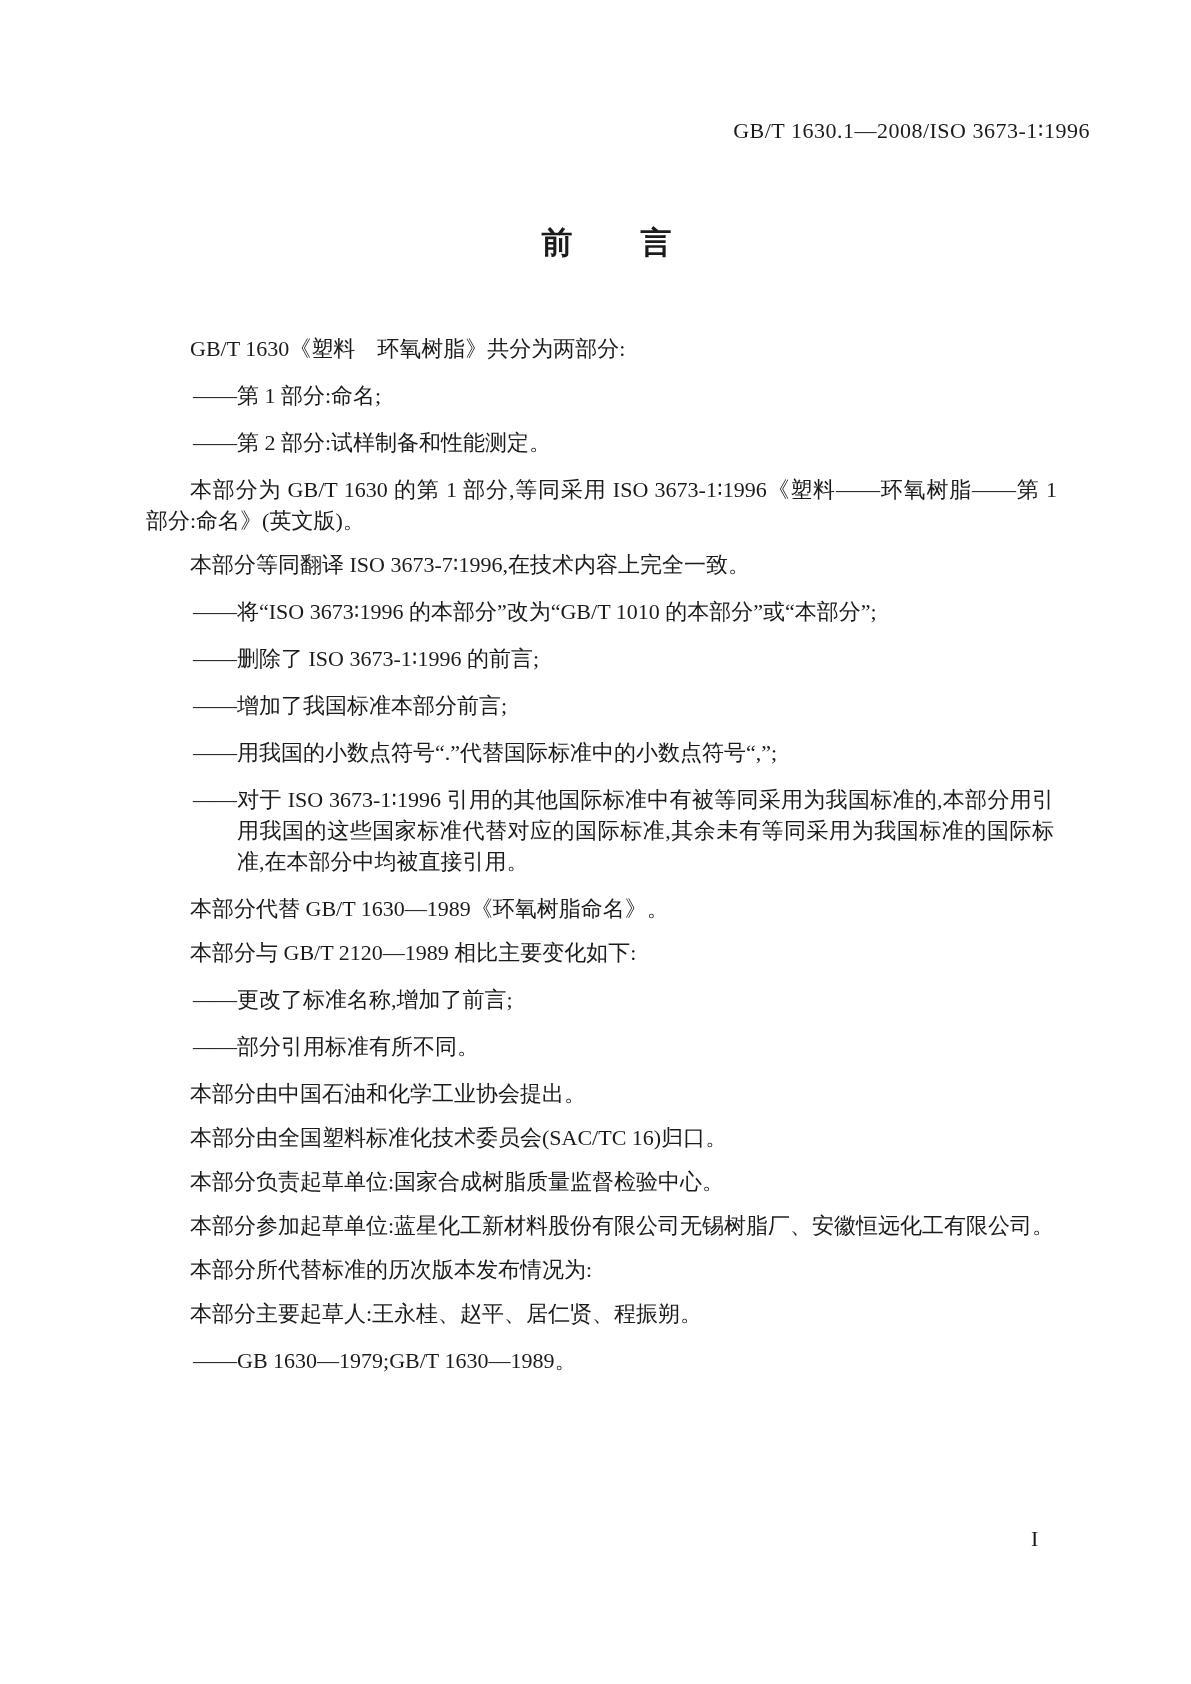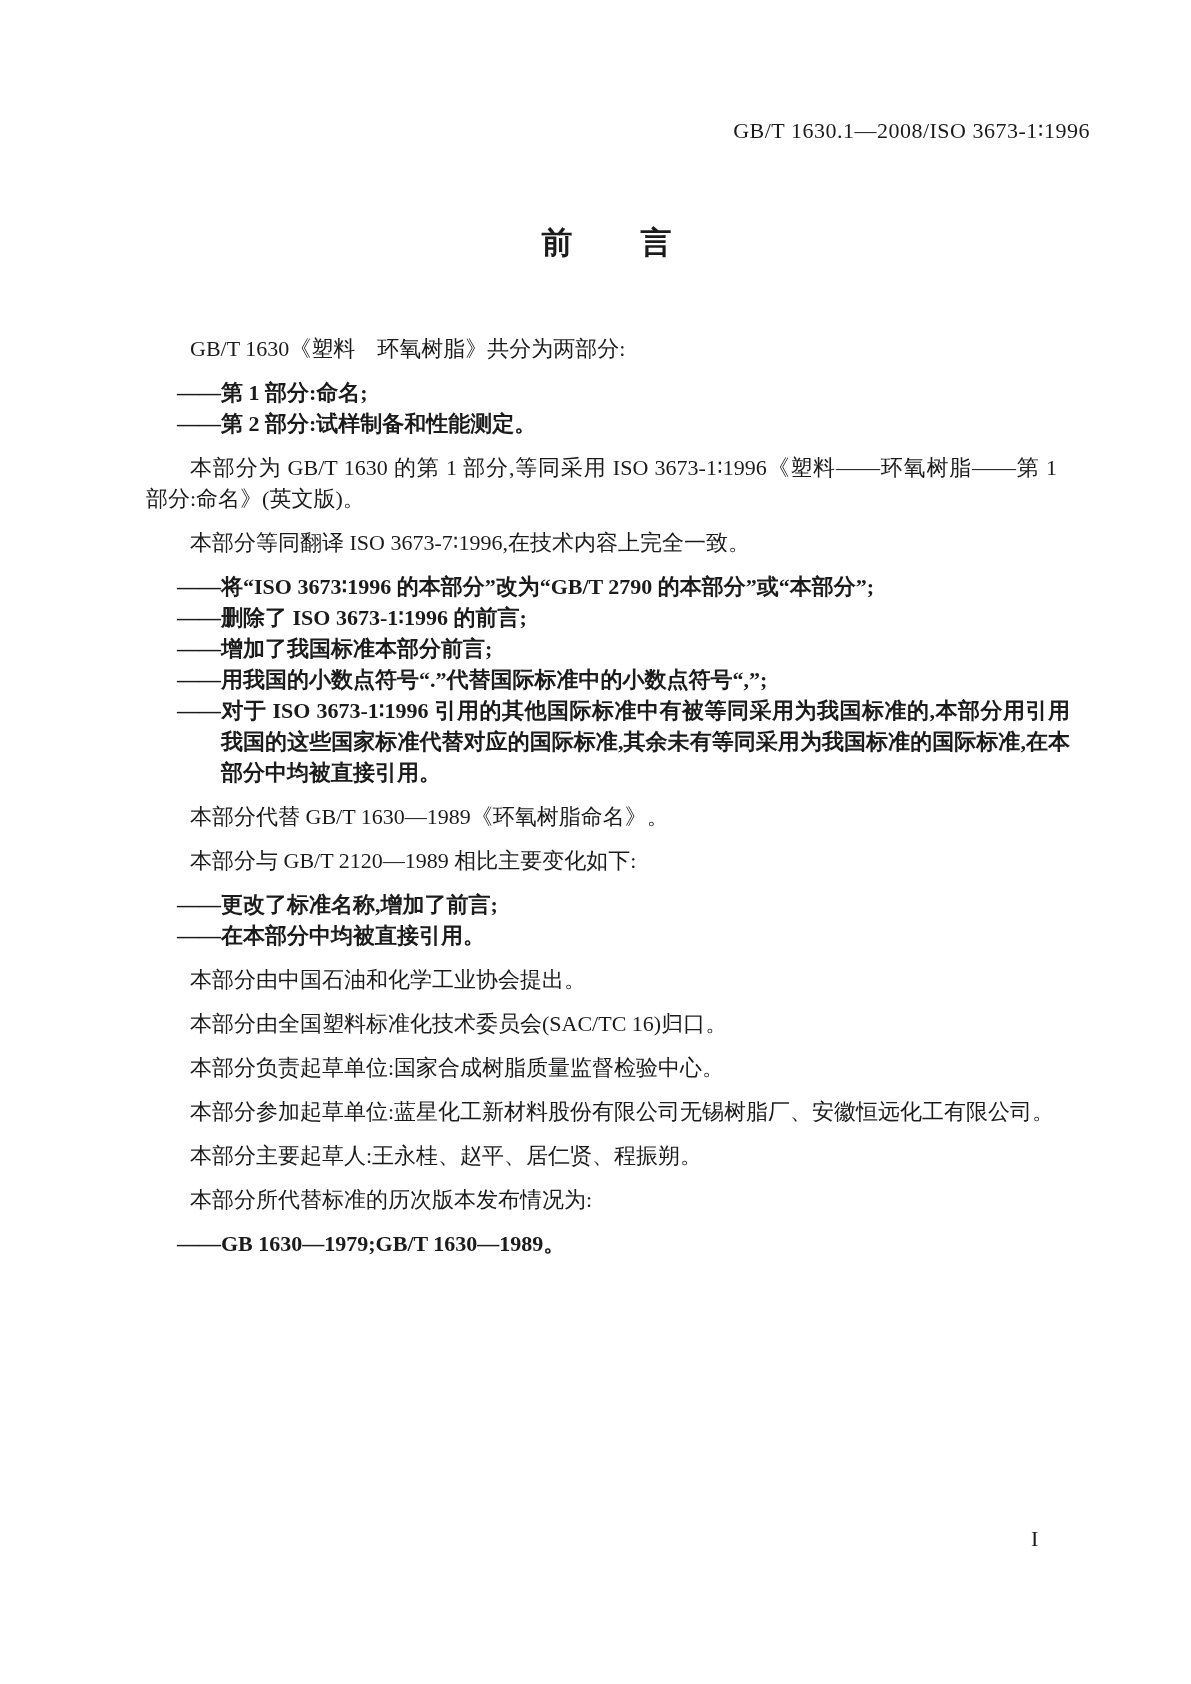--- a/index.html
+++ b/index.html
@@ -35,21 +35,21 @@
   .foreword-body {
     position: absolute;
     top: 320px;
     left: 133px;
     width: 937px;
     font-size: 22px;
     line-height: 31px;
     text-align: justify;
   }
   .foreword-body .para { text-indent: 2em; margin: 13px; }
-  .foreword-body .dash { padding-left: 4em; text-indent: -2em; margin: 0; font-weight: bold; }
+  .foreword-body .dash { padding-left: 4em; text-indent: -2em; margin: 16px; }
   .page-number {
     position: absolute;
     top: 1526px;
     left: 1031px;
     font-size: 22px;
     font-weight: normal;
   }
 </style>
 </head>
 <body>
@@ -57,31 +57,31 @@
 <div class="doc-header">GB/T 1630.1—2008/ISO 3673-1∶1996</div>
 
 <h1 class="doc-title">前　　言</h1>
 
 <div class="foreword-body" id="foreword-body">
     <div class="para">GB/T 1630《塑料　环氧树脂》共分为两部分:</div>
     <div class="dash">——第 1 部分:命名;</div>
     <div class="dash">——第 2 部分:试样制备和性能测定。</div>
     <div class="para">本部分为 GB/T 1630 的第 1 部分,等同采用 ISO 3673-1∶1996《塑料——环氧树脂——第 1 部分:命名》(英文版)。</div>
     <div class="para">本部分等同翻译 ISO 3673-7∶1996,在技术内容上完全一致。</div>
-    <div class="dash">——将“ISO 3673∶1996 的本部分”改为“GB/T 2790 的本部分”或“本部分”;</div>
+    <div class="dash">——将“ISO 3673∶1996 的本部分”改为“GB/T 1010 的本部分”或“本部分”;</div>
     <div class="dash">——删除了 ISO 3673-1∶1996 的前言;</div>
     <div class="dash">——增加了我国标准本部分前言;</div>
     <div class="dash">——用我国的小数点符号“.”代替国际标准中的小数点符号“,”;</div>
     <div class="dash">——对于 ISO 3673-1∶1996 引用的其他国际标准中有被等同采用为我国标准的,本部分用引用我国的这些国家标准代替对应的国际标准,其余未有等同采用为我国标准的国际标准,在本部分中均被直接引用。</div>
     <div class="para">本部分代替 GB/T 1630—1989《环氧树脂命名》。</div>
     <div class="para">本部分与 GB/T 2120—1989 相比主要变化如下:</div>
     <div class="dash">——更改了标准名称,增加了前言;</div>
-    <div class="dash">——在本部分中均被直接引用。</div>
+    <div class="dash">——部分引用标准有所不同。</div>
     <div class="para">本部分由中国石油和化学工业协会提出。</div>
     <div class="para">本部分由全国塑料标准化技术委员会(SAC/TC 16)归口。</div>
     <div class="para">本部分负责起草单位:国家合成树脂质量监督检验中心。</div>
     <div class="para">本部分参加起草单位:蓝星化工新材料股份有限公司无锡树脂厂、安徽恒远化工有限公司。</div>
+    <div class="para">本部分所代替标准的历次版本发布情况为:</div>
     <div class="para">本部分主要起草人:王永桂、赵平、居仁贤、程振朔。</div>
-    <div class="para">本部分所代替标准的历次版本发布情况为:</div>
     <div class="dash">——GB 1630—1979;GB/T 1630—1989。</div>
   </div>
 
 <div class="page-number">I</div>
 
 </body></html>

